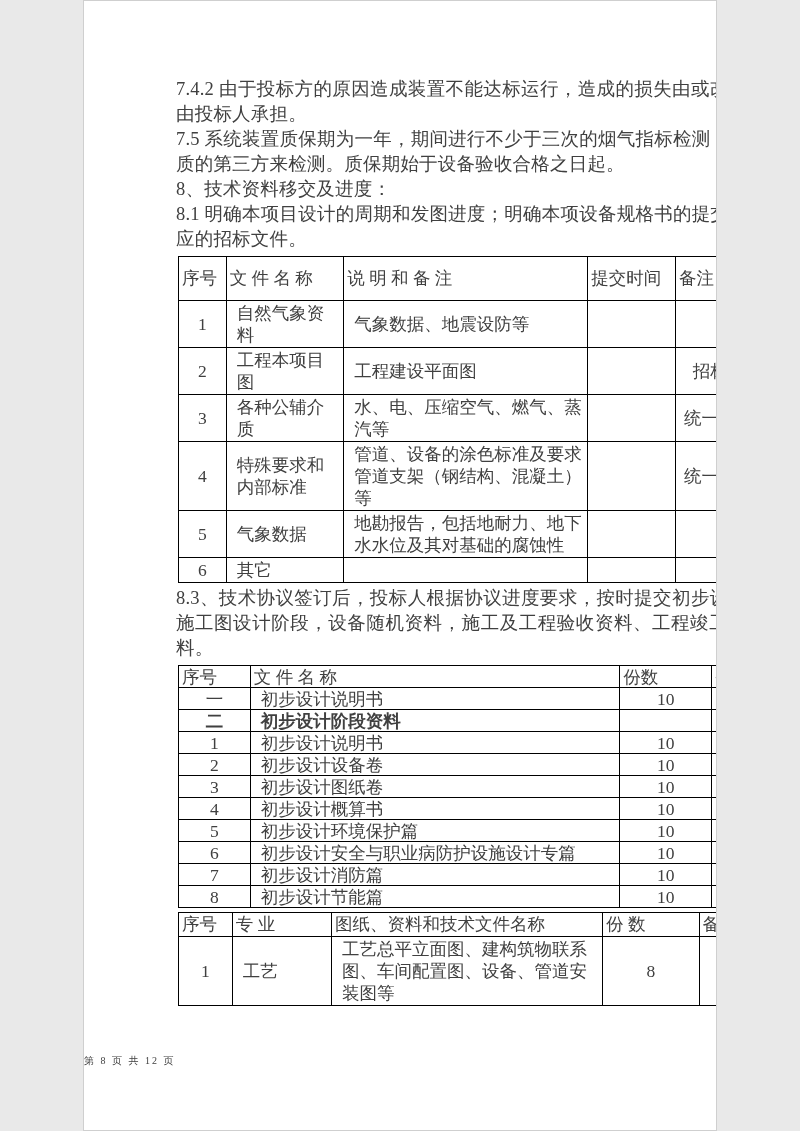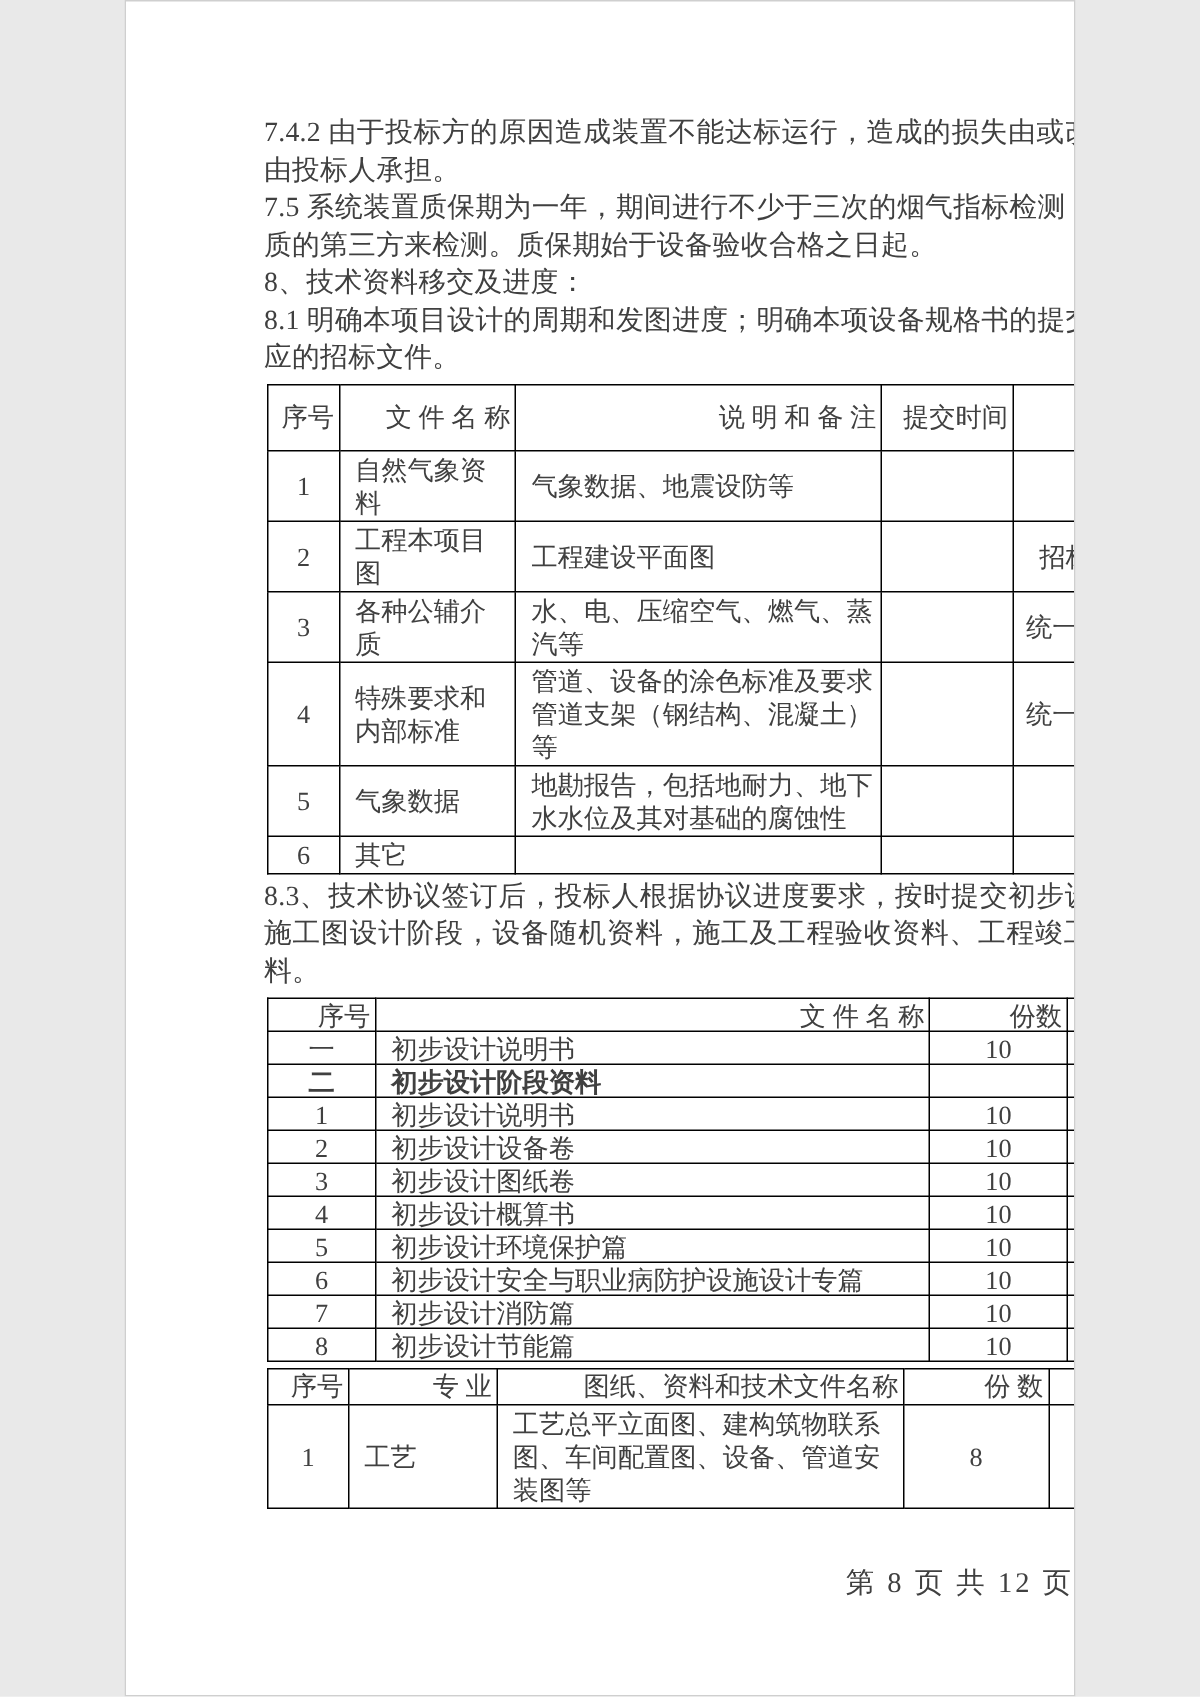--- a/index.html
+++ b/index.html
@@ -43,34 +43,34 @@
     font-size:17.5px;
   }
   th,td{
     border:1.2px solid #000;
     overflow:hidden;
     line-height:21px;
     padding:1px 3px;
     font-weight:normal;
     word-break:break-all;
   }
-  th{text-align:right;}
+  th{text-align:left;}
   .t-site th{padding-top:11px;padding-bottom:11px;}
   .t-site td{line-height:22px;}
   .t-pre th,.t-pre td{line-height:20px;padding-top:0.5px;padding-bottom:0.5px;}
   .t-con td{line-height:22px;}
   .al-center{text-align:center;}
   .al-left{text-align:left;padding-left:10px;}
   .bold-row td{font-weight:bold;}
   .footer{
     position:absolute;
-    left:0;right:0;
+    left:0;right:14px;
     bottom:62px;
-    text-align:right;
-    font-size:19px;
+    text-align:left;
+    font-size:10px;
     letter-spacing:2px;
   }
 </style>
 </head>
 <body>
 
 <div class="page">
   <div class="content">
 
     <p class="para">7.4.2 由于投标方的原因造成装置不能达标运行，造成的损失由或改造费用，由投标人承担。</p>

